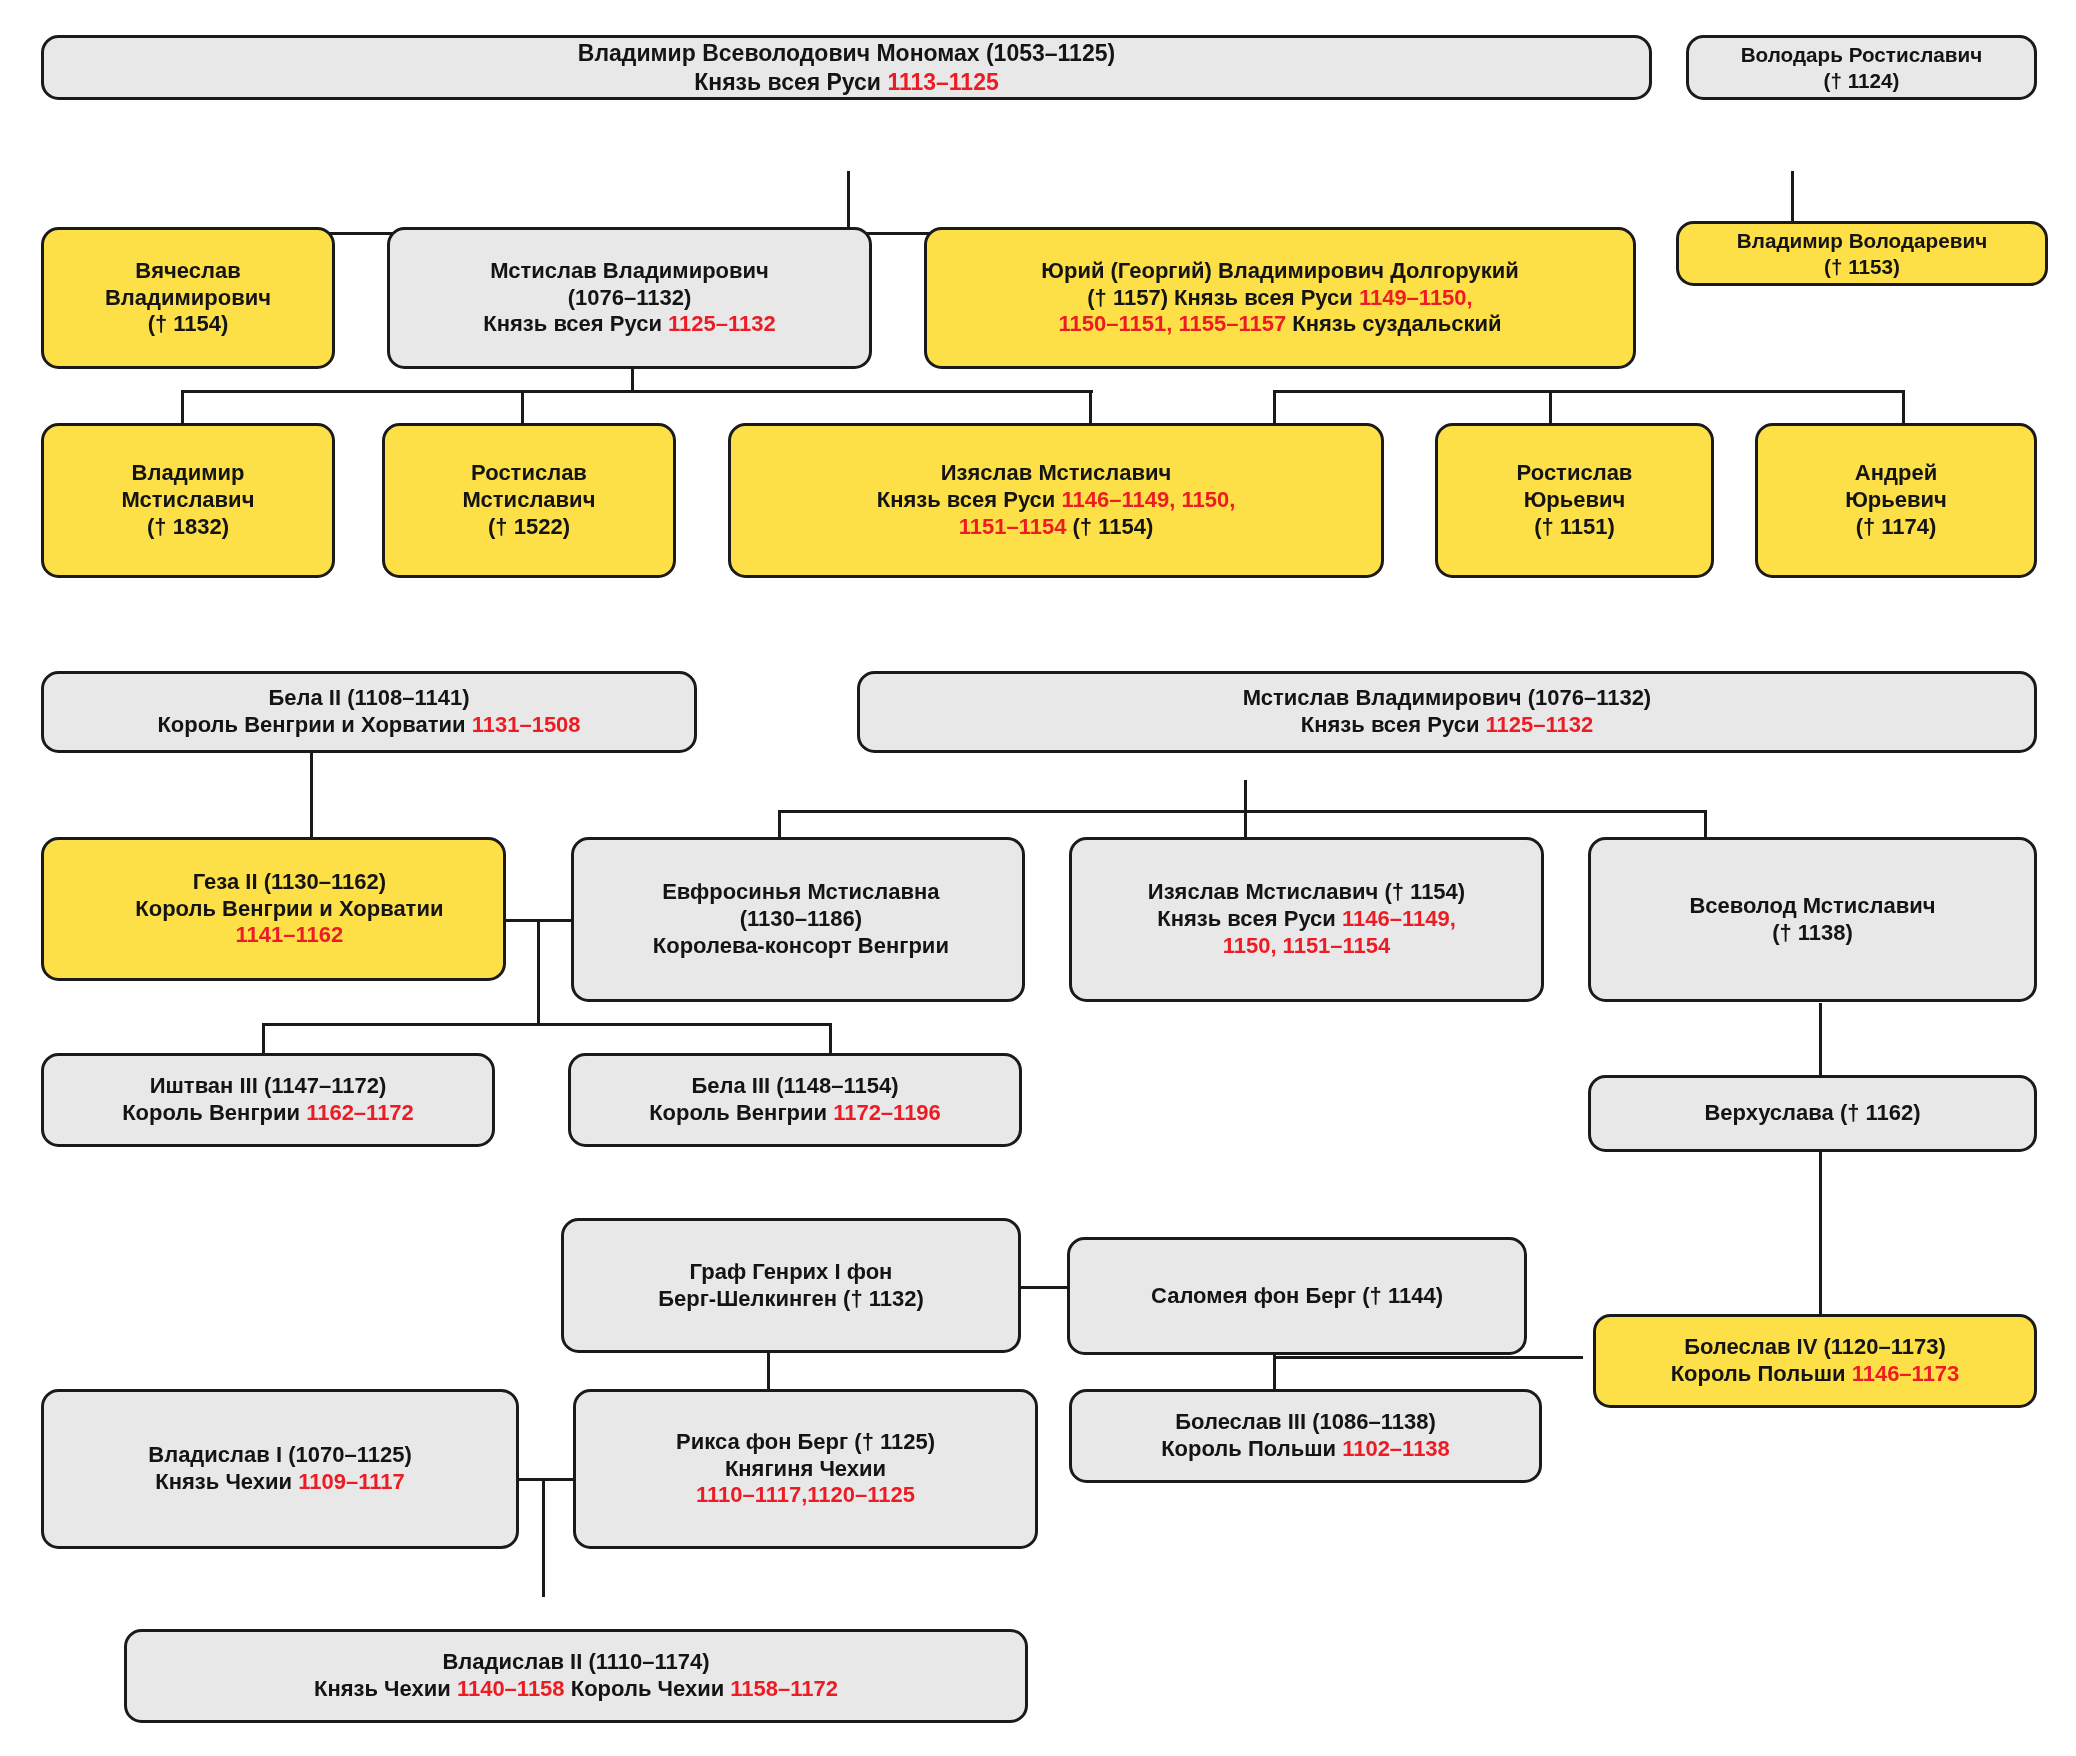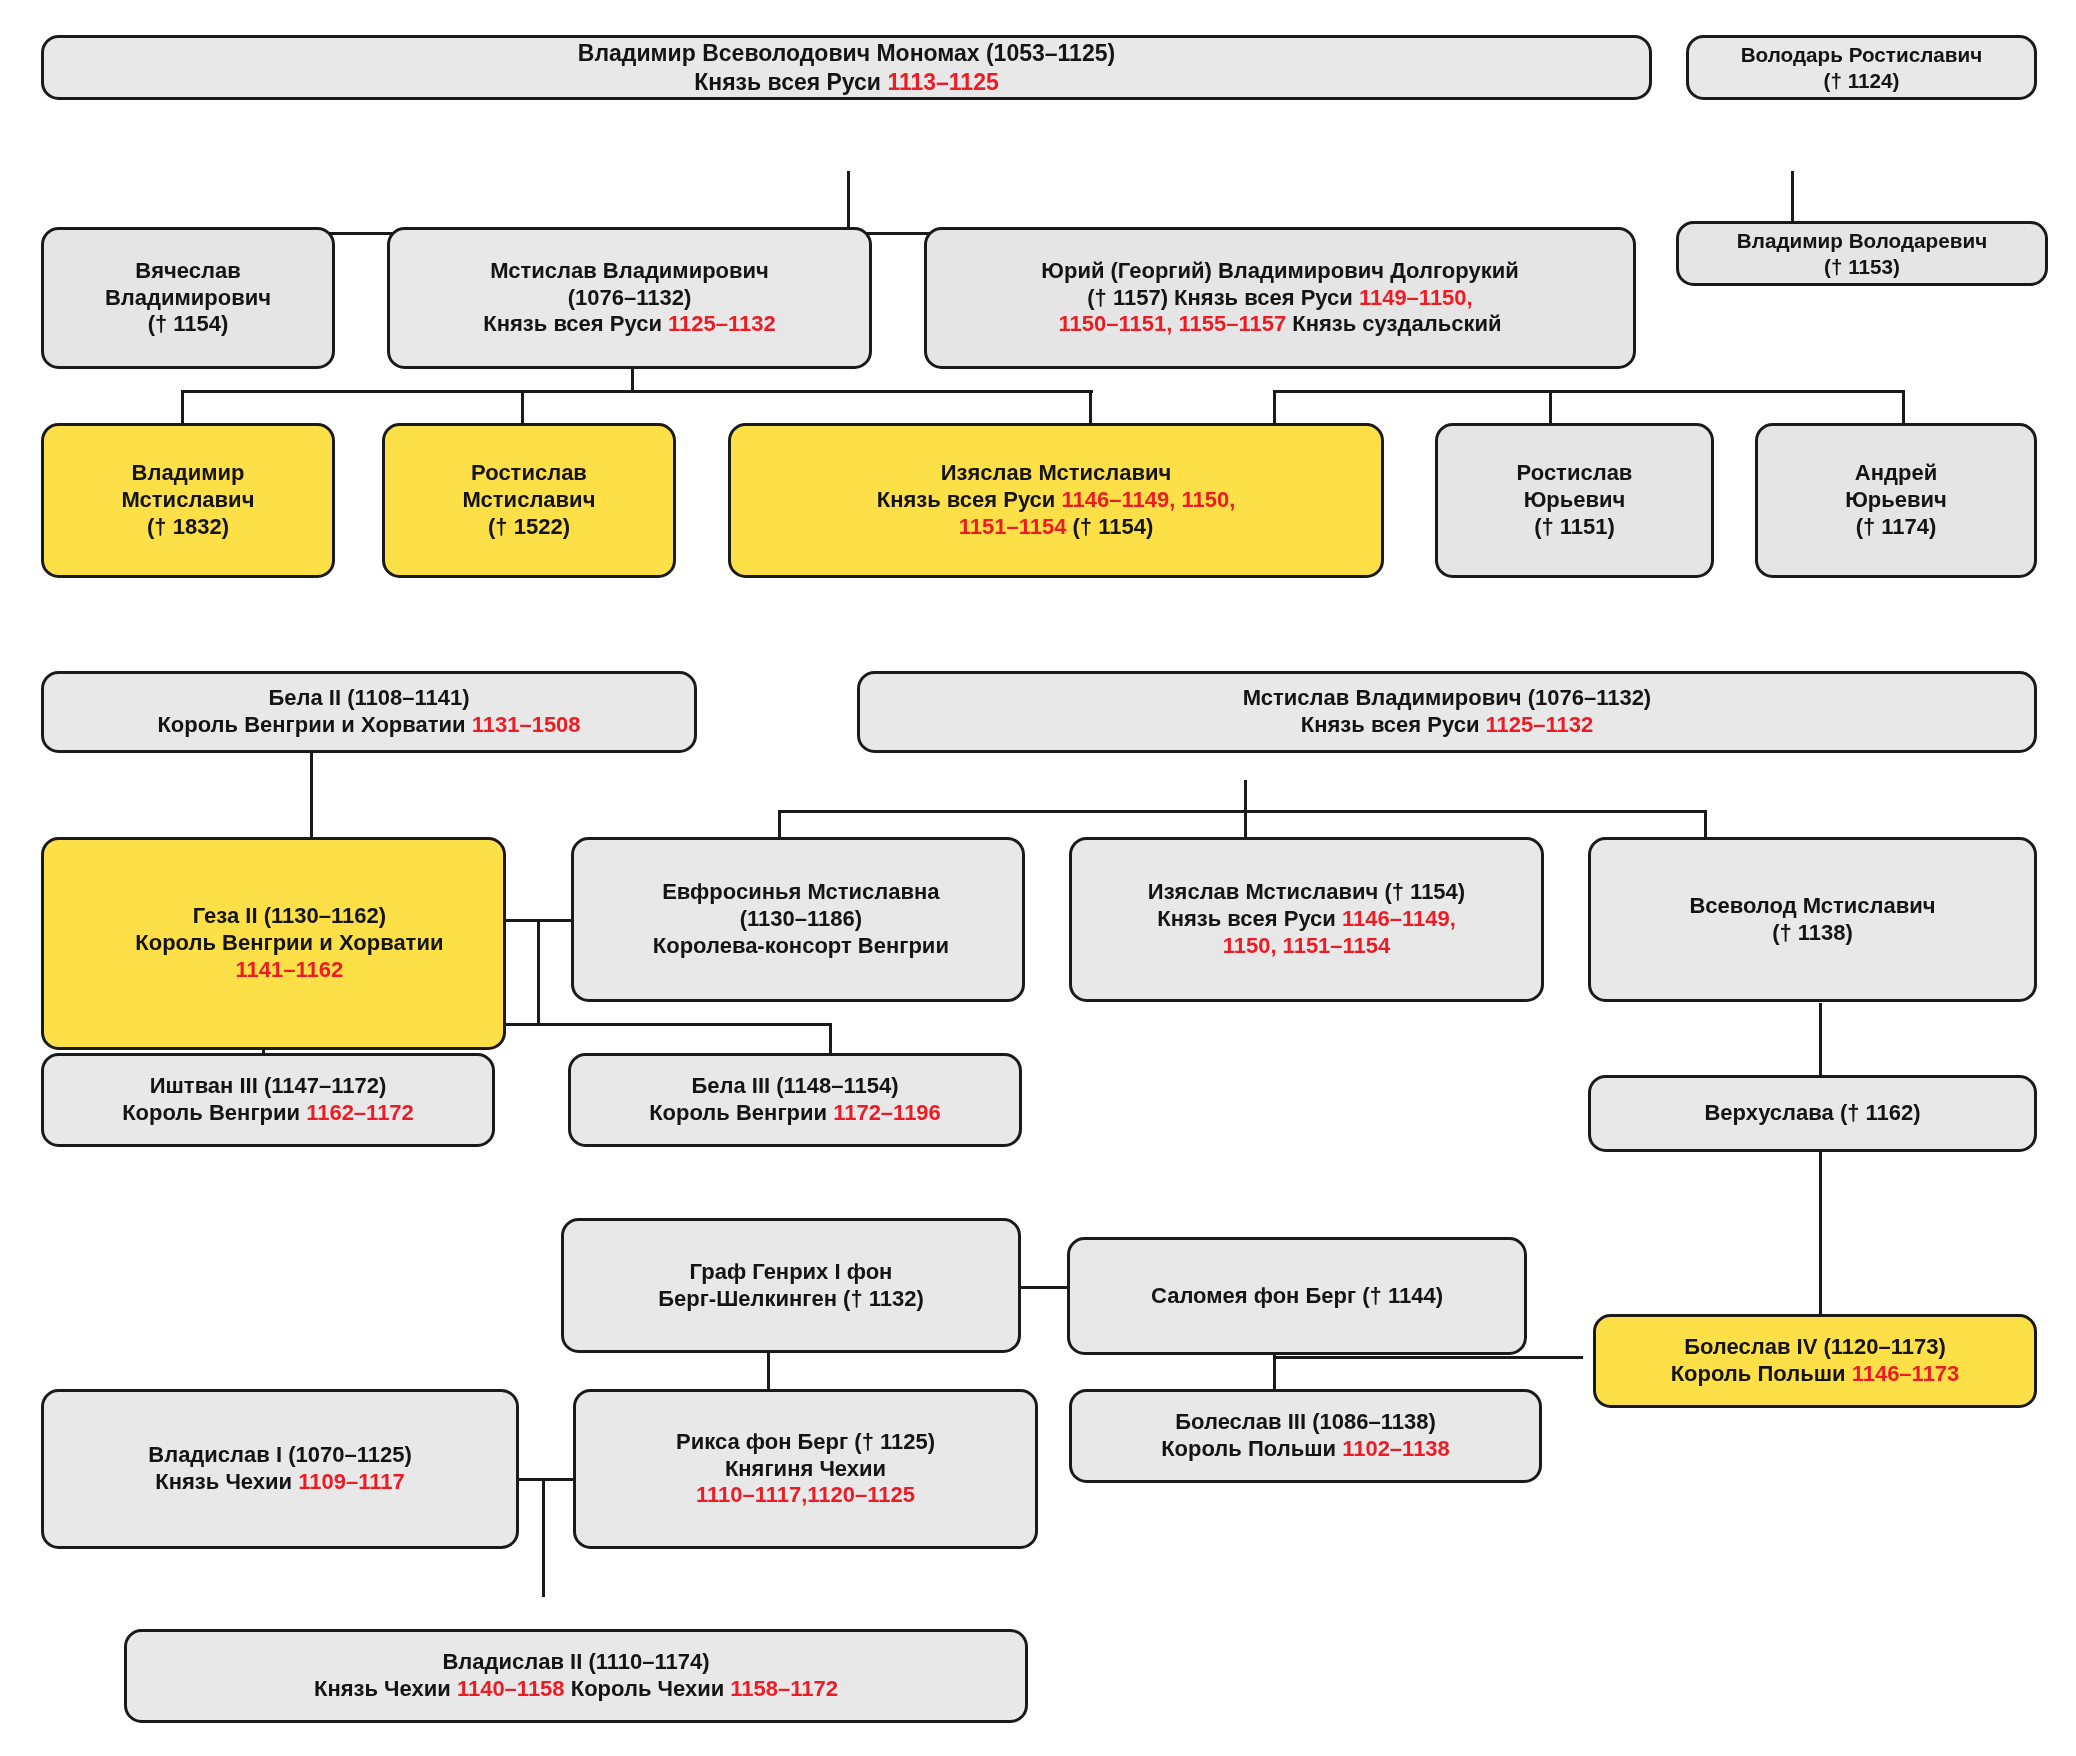--- a/index.html
+++ b/index.html
@@ -19,21 +19,21 @@
     display:flex;
     align-items:center;
     justify-content:center;
     text-align:center;
     color:#141414;
     font-weight:bold;
     line-height:1.22;
     padding:4.1px 8.3px;
     z-index:3;
   }
-  .node.green{background:#e5e5e5;}
+  .node.green{background:#fde047;}
   .node.orange{background:#fde047;}
   .node .txt{width:100%;}
   .r{color:#ed1c24;}
   
   .ln{position:absolute;background:#1a1a1a;z-index:1;}
   .v{width:3.1px;}
   .h{height:3.1px;}
 </style>
 </head>
 <body>
@@ -181,21 +181,21 @@
     </div>
   </div>
 
   <div class="node" style="left:857px;top:671px;width:1180px;height:82px;font-size:22px;">
     <div class="txt">
       <div>Мстислав Владимирович (1076–1132)</div>
       <div><span>Князь всея Руси </span><span class="r">1125–1132</span></div>
     </div>
   </div>
 
-  <div class="node orange" style="left:41px;top:837px;width:465px;height:213px;font-size:22px;padding-left:40px;">
+  <div class="node orange" style="left:41px;top:837px;width:465px;height:144px;font-size:22px;padding-left:40px;">
     <div class="txt">
       <div>Геза II (1130–1162)</div>
       <div>Король Венгрии и Хорватии</div>
       <div class="r">1141–1162</div>
     </div>
   </div>
 
   <div class="node" style="left:571px;top:837px;width:454px;height:165px;font-size:22px;padding-left:14px;">
     <div class="txt">
       <div>Евфросинья Мстиславна</div>

